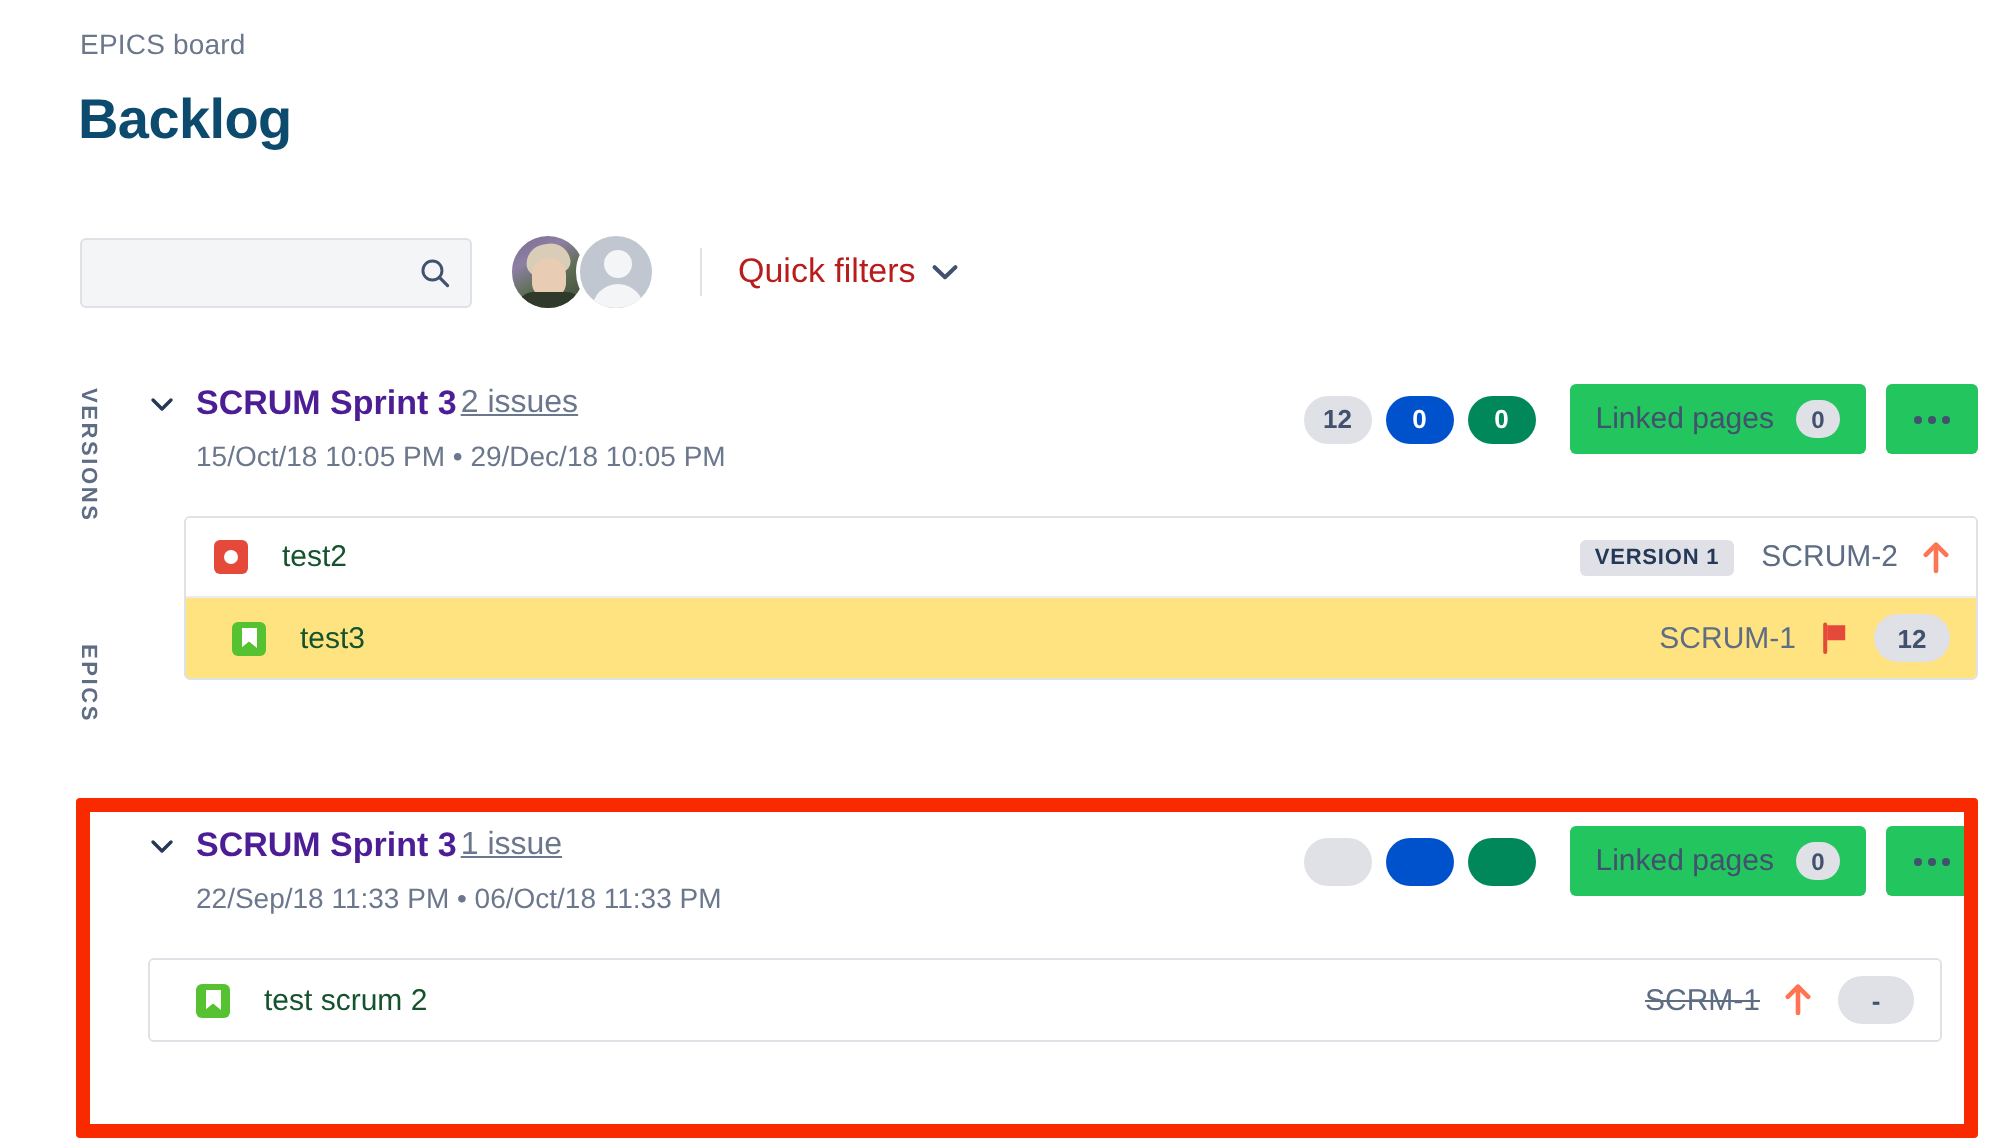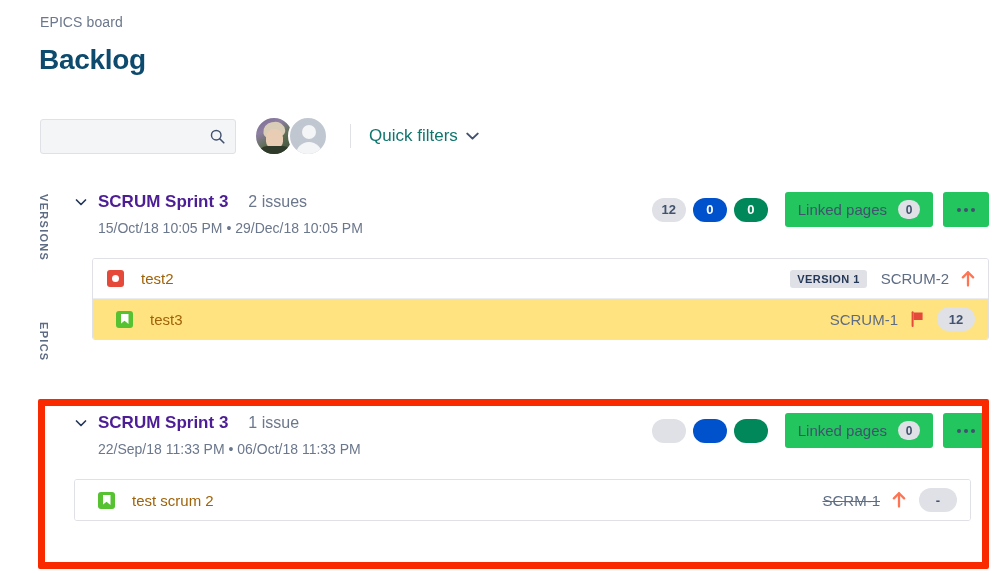--- a/index.html
+++ b/index.html
@@ -61,21 +61,21 @@
     position:absolute; left:12px; top:7px; width:14px; height:14px;
     background:#f4f5f7; border-radius:50%;
   }
   .avatar.default .shoulders {
     position:absolute; left:6px; top:24px; width:26px; height:18px;
     background:#f4f5f7; border-radius:13px 13px 0 0;
   }
   .divider-v { width: 1px; height: 24px; background: #dfe1e6; margin: 0 18px 0 22px; }
   .quick-filters {
     display: flex; align-items: center; gap: 8px;
-    font-size: 17px; color: #0f766e; cursor: pointer;
+    font-size: 17px; color: #b91c1c; cursor: pointer;
   }
   .chevron-d { display:inline-block; }
 
   
   .rail-label {
     position: absolute; left: 38px;
     writing-mode: vertical-rl;
     font-size: 11px; font-weight: bold; letter-spacing: 1.3px;
     color: #5e6c84;
   }
@@ -83,21 +83,21 @@
   .rail-epics { top: 322px; }
 
   
   .sprint { position: absolute; }
   .sprint-head { position: relative; height: 66px; }
   .sprint-title-row { display: flex; align-items: center; }
   .caret {
     width: 14px; height: 14px; margin-right: 10px; color: #253858; flex: none;
   }
   .sprint-name { font-size: 17px; font-weight: bold; color: #4c1d95; }
-  .issue-count { font-size: 16px; color: #6b778c; margin-left: 20px; }
+  .issue-count { font-size: 16px; color: #6b778c; margin-left: 2px; text-decoration: underline; }
   .sprint-dates { font-size: 14px; color: #6b778c; margin-top: 8px; margin-left: 24px; }
 
   .sprint-right { position: absolute; right: 0; top: 0; display: flex; align-items: center; }
   .pills { display: flex; align-items: center; gap: 7px; margin-right: 17px; }
   .pill {
     min-width: 34px; height: 24px; border-radius: 12px;
     display: flex; align-items: center; justify-content: center;
     font-size: 13px; font-weight: bold; padding: 0 9px;
   }
   .pill.grey  { background: #dfe1e6; color: #42526e; }
@@ -135,21 +135,21 @@
   .type-icon.bug::after {
     content: ""; position: absolute; left: 5px; top: 5px;
     width: 7px; height: 7px; border-radius: 50%; background: #ffffff;
   }
   .type-icon.story { background: #56c131; }
   .type-icon.story .mark {
     position: absolute; left: 4.5px; top: 3.5px; width: 8px; height: 10px;
     background: #ffffff;
     clip-path: polygon(0 0, 100% 0, 100% 100%, 50% 68%, 0 100%);
   }
-  .issue-title { font-size: 15px; color: #a16207; margin-left: 17px; }
+  .issue-title { font-size: 15px; color: #14532d; margin-left: 17px; }
   .issue-right { margin-left: auto; display: flex; align-items: center; }
   .version-tag {
     background: #dfe1e6; color: #253858; border-radius: 3px;
     font-size: 11px; font-weight: bold; letter-spacing: .4px;
     padding: 3px 7px; margin-right: 14px;
   }
   .issue-key { font-size: 15px; color: #5e6c84; }
   .issue-key.done { text-decoration: line-through; text-decoration-thickness: 1px; }
   .prio-arrow { margin-left: 12px; width: 14px; height: 16px; }
   .prio-flag { margin-left: 12px; width: 14px; height: 16px; }

